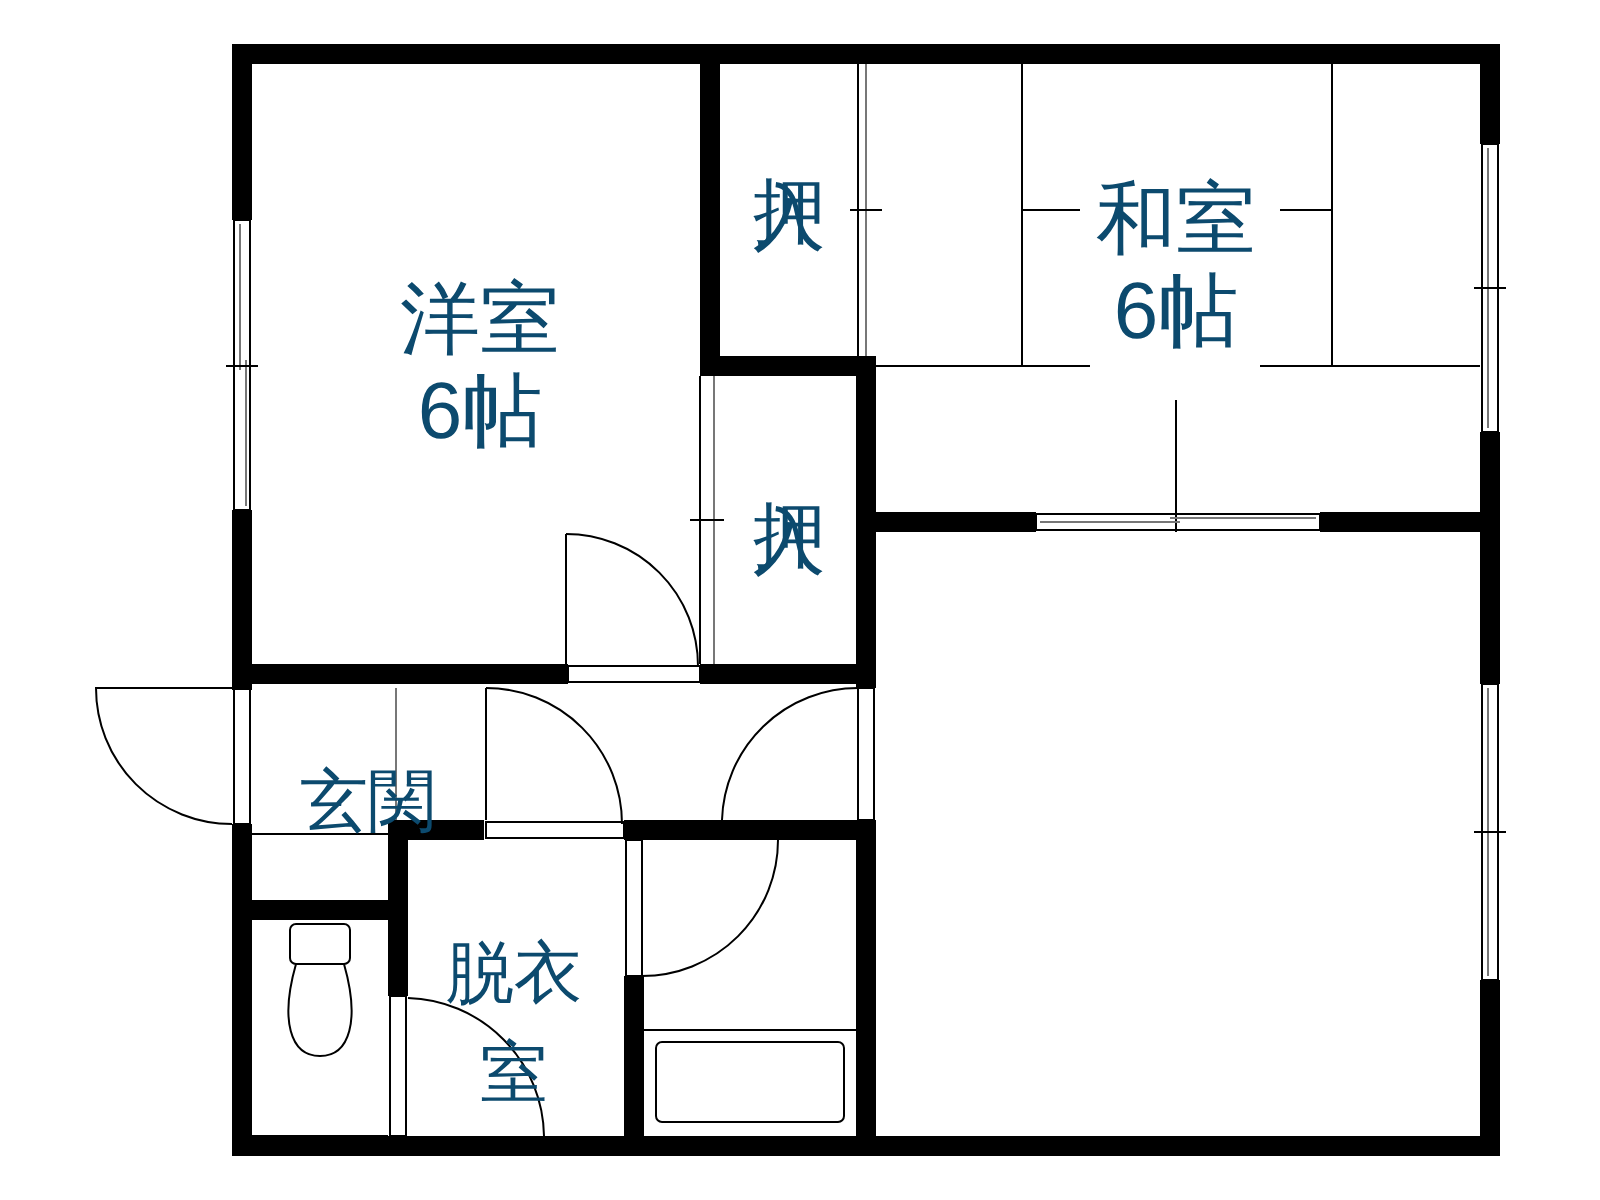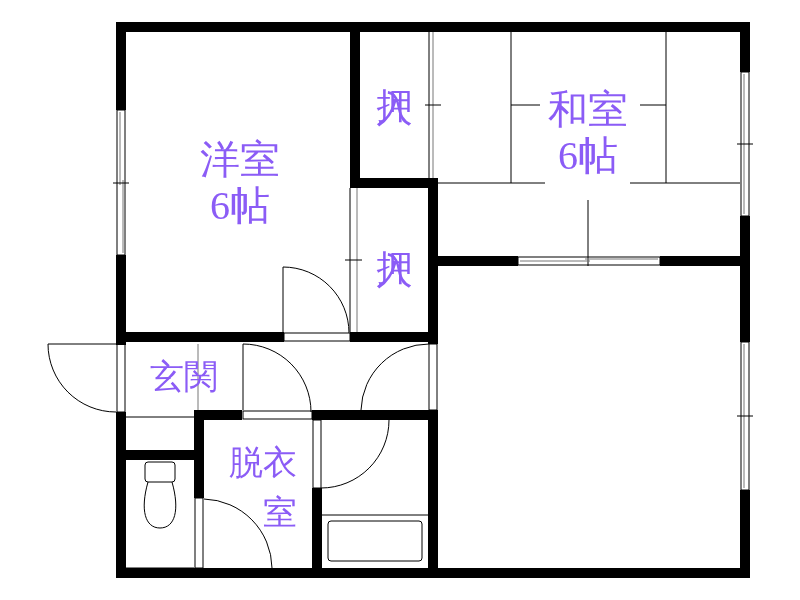--- a/index.html
+++ b/index.html
@@ -1,21 +1,21 @@
 <!DOCTYPE html>
 <html><head>
 <meta charset="utf-8">
 <style>
   html, body { margin: 0; padding: 0; background: #ffffff; }
   body { width: 800px; height: 600px; position: relative; overflow: hidden; font-family: "DejaVu Sans", sans-serif; }
   svg { position: absolute; left: 0; top: 0; }
-  .label { position: absolute; text-align: center; color: #8b5cf6; line-height: 1.0; font-family: Liberation Serif, serif; }
+  .label { position: absolute; text-align: center; color: #0c4a6e; line-height: 1.0; font-family: Liberation Sans, sans-serif; }
   .big { font-size: 40px; }
   .mid { font-size: 36px; }
-  .small { font-size: 34px; }
+  .small { font-size: 34px; margin-top: 24px; }
 </style>
 </head>
 <body>
 
 <svg width="800" height="600" viewBox="0 0 800 600">
 
   <g fill="#000">
 
     <rect x="116" y="22" width="634" height="10"></rect>
 
@@ -138,17 +138,17 @@
 <div class="label big" style="left:518px; top:90px; width:140px;">
   <div>和室</div>
   <div style="margin-top:6px;">6帖</div>
 </div>
 
 <div class="label small" style="left:132px; top:360px; width:104px;">
   <div>玄関</div>
 </div>
 
 <div class="label small" style="left:206px; top:438px; width:102px; line-height:50px;">
-  <div style="width:80px; margin:0 auto; word-break: break-all; text-align: right;">脱衣室</div>
+  <div style="width:80px; margin:0 auto; word-break: break-all;">脱衣室</div>
 </div>
 
 <div class="label big" style="left:520px; top:370px; width:140px;">
 </div>
 
 </body></html>

